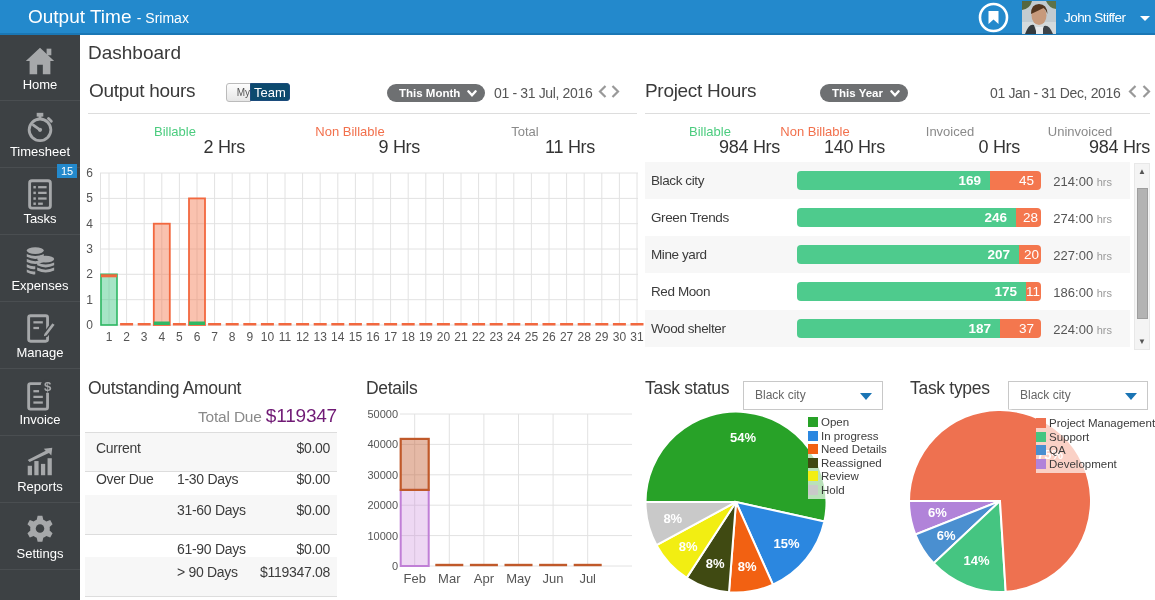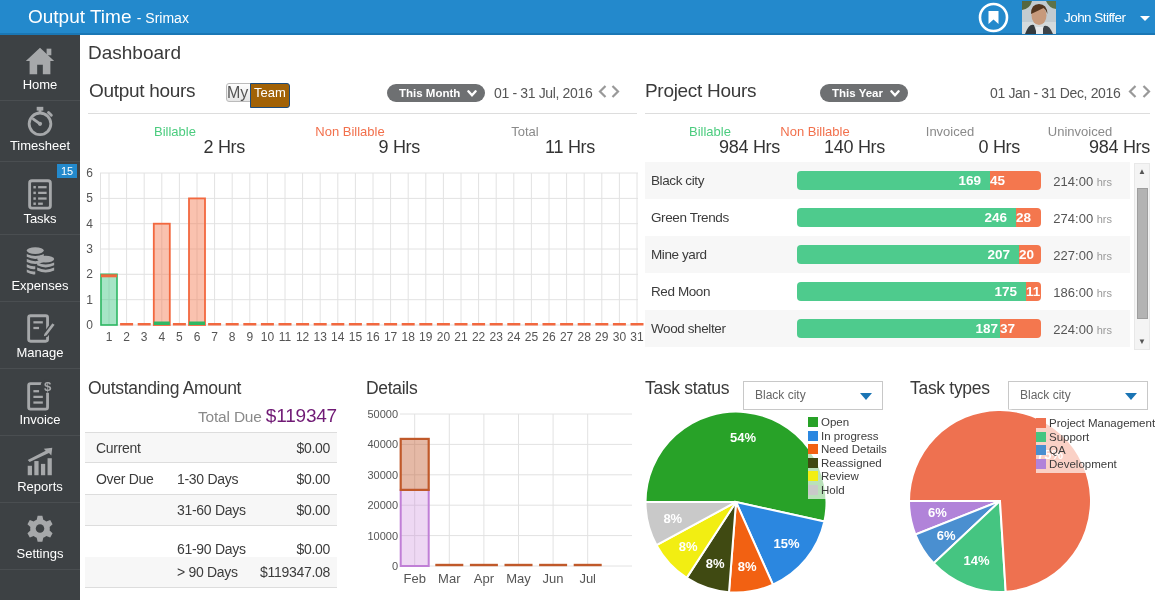--- a/index.html
+++ b/index.html
@@ -32,42 +32,42 @@
 .orange { color:#f2704c; }
 .gray { color:#8a8a8a; }
 .hline { position:absolute; height:1px; background:#ddd; }
 
 
 .pill { position:absolute; height:18px; background:#6e7072; border-radius:9px; color:#fff; font-size:11.5px; font-weight:bold; line-height:18px; padding:0 25px 0 12px; }
 .pill .chev { position:absolute; right:8px; top:4.5px; width:10px; height:9px; }
 
 
 #toggle { position:absolute; left:226px; top:83px; height:18px; }
-#toggle .my { display:inline-block; width:25px; height:19px; background:linear-gradient(#fdfdfd,#e6e6e6); border:1px solid #bbb; border-radius:3px 0 0 3px; color:#555; font-size:16px; text-align:left; line-height:17px; vertical-align:top; }
-#toggle .team { display:inline-block; width:40px; height:25px; background:#a16207; border:1px solid #1c4c7c; border-radius:0 3px 3px 0; color:#fff; font-size:13px; text-align:center; line-height:17px; margin-left:-1px; vertical-align:top; }
+#toggle .my { display:inline-block; width:25px; height:19px; background:linear-gradient(#fdfdfd,#e6e6e6); border:1px solid #bbb; border-radius:3px 0 0 3px; color:#555; font-size:10px; text-align:right; line-height:17px; vertical-align:top; }
+#toggle .team { display:inline-block; width:40px; height:18px; background:#0c4a6e; border:1px solid #1c4c7c; border-radius:0 3px 3px 0; color:#fff; font-size:13px; text-align:center; line-height:17px; margin-left:-1px; vertical-align:top; }
 
 .datetxt { position:absolute; font-size:14px; color:#555; letter-spacing:-0.35px; }
 .navchev { position:absolute; width:9px; height:13px; }
 
 
 .prow { position:absolute; left:645px; width:485px; height:37px; }
 .prow .pname { position:absolute; left:6px; top:11px; font-size:13.5px; color:#3c3c3c; letter-spacing:-0.4px; }
 .prow .pbar { position:absolute; left:152px; top:9px; width:244px; height:19px; border-radius:4px; overflow:hidden; }
 .prow .pg { position:absolute; left:0; top:0; height:19px; background:#4ecb8d; color:#fff; font-size:13.5px; font-weight:bold; text-align:right; line-height:19px; }
-.prow .po { position:absolute; top:0; height:29px; background:#f4774e; color:#fff; font-size:13.5px; font-weight:bold; text-align:left; line-height:19px; overflow:hidden; }
+.prow .po { position:absolute; top:0; height:29px; background:#f4774e; color:#fff; font-size:13.5px; font-weight:normal; text-align:right; line-height:19px; overflow:hidden; }
 .prow .ptot { position:absolute; right:18px; top:12px; font-size:13px; color:#555; }
 .prow .ptot span { font-size:11px; color:#9a9a9a; }
 
 
 #sbar { position:absolute; left:1134px; top:163px; width:16px; height:187px; background:#f4f4f4; border:1px solid #e8e8e8; }
 #sbar .btn { position:absolute; left:0; width:14px; height:16px; text-align:center; font-size:8px; color:#555; line-height:16px; }
 #sbar .thumb { position:absolute; left:1.5px; top:24px; width:11px; height:131px; background:#b3b3b3; border:1px solid #9e9e9e; }
 
 
-.orow { position:absolute; left:85px; width:252px; height:31px; border-bottom:1px solid #ddd; font-size:14px; color:#3c3c3c; letter-spacing:-0.3px; }
+.orow { position:absolute; left:85px; width:252px; height:40px; border-bottom:1px solid #ddd; font-size:14px; color:#3c3c3c; letter-spacing:-0.3px; }
 .orow .c1 { position:absolute; left:11px; top:7px; }
 .orow .c2 { position:absolute; left:92px; top:7px; }
 .orow .c3 { position:absolute; right:7px; top:7px; }
 
 
 .select { position:absolute; width:140px; height:29px; border:1px solid #c8c8c8; background:#fff; font-size:12px; color:#666; line-height:27px; padding-left:11px; }
 .select .scaret { position:absolute; right:10px; top:11px; width:0; height:0; border-left:6px solid transparent; border-right:6px solid transparent; border-top:7px solid #1a74b4; }
 
 
 .leg { position:absolute; font-size:11.5px; color:#3c3c3c; background:rgba(255,255,255,0.68); padding:2px 4px 2px 0; }
@@ -105,21 +105,21 @@
 
 <div id="side">
   <div class="sitem" style="top:0;">
     <svg width="34" height="34" viewBox="0 0 36 36" fill="#a6a8aa">
       <path d="M18 5 L3 19 L7 19 L7 33 L15 33 L15 23 L21 23 L21 33 L29 33 L29 19 L33 19 Z"></path>
       <rect x="25" y="6" width="5" height="7"></rect>
       <circle cx="18" cy="17" r="2"></circle>
     </svg>
     <div class="lbl">Home</div>
   </div>
-  <div class="sitem" style="top:61px;">
+  <div class="sitem" style="top:67px;">
     <svg width="34" height="34" viewBox="0 0 36 36">
       <circle cx="18" cy="21" r="11.5" fill="none" stroke="#a6a8aa" stroke-width="3"></circle>
       <rect x="14.5" y="3" width="7" height="4" fill="#a6a8aa"></rect>
       <rect x="16.5" y="6" width="3" height="4" fill="#a6a8aa"></rect>
       <line x1="27" y1="9" x2="30" y2="12" stroke="#a6a8aa" stroke-width="3" stroke-linecap="round"></line>
       <line x1="18" y1="21" x2="11" y2="16" stroke="#a6a8aa" stroke-width="3" stroke-linecap="round"></line>
       <circle cx="18" cy="21" r="2.2" fill="#a6a8aa"></circle>
     </svg>
     <div class="lbl">Timesheet</div>
   </div>
@@ -384,21 +384,21 @@
     <div class="pname">Red Moon</div>
     <div class="pbar">
           <div class="pg" style="width:229px;padding-right:9px;">175</div>
           <div class="po" style="left:229px;width:15px;padding-right:4px;">11</div>
         </div>
     <div class="ptot">186:00 <span>hrs</span></div>
   </div>
   <div class="prow" style="top:310px;background:#f7f7f7;">
     <div class="pname">Wood shelter</div>
     <div class="pbar">
-          <div class="pg" style="width:203px;padding-right:2px;">187</div>
+          <div class="pg" style="width:203px;padding-right:9px;">187</div>
           <div class="po" style="left:203px;width:41px;padding-right:7px;">37</div>
         </div>
     <div class="ptot">224:00 <span>hrs</span></div>
   </div>
 </div>
 
 <div id="sbar">
   <div class="btn" style="top:0;">▲</div>
   <div class="thumb"></div>
   <div class="btn" style="top:170px;">▼</div>

